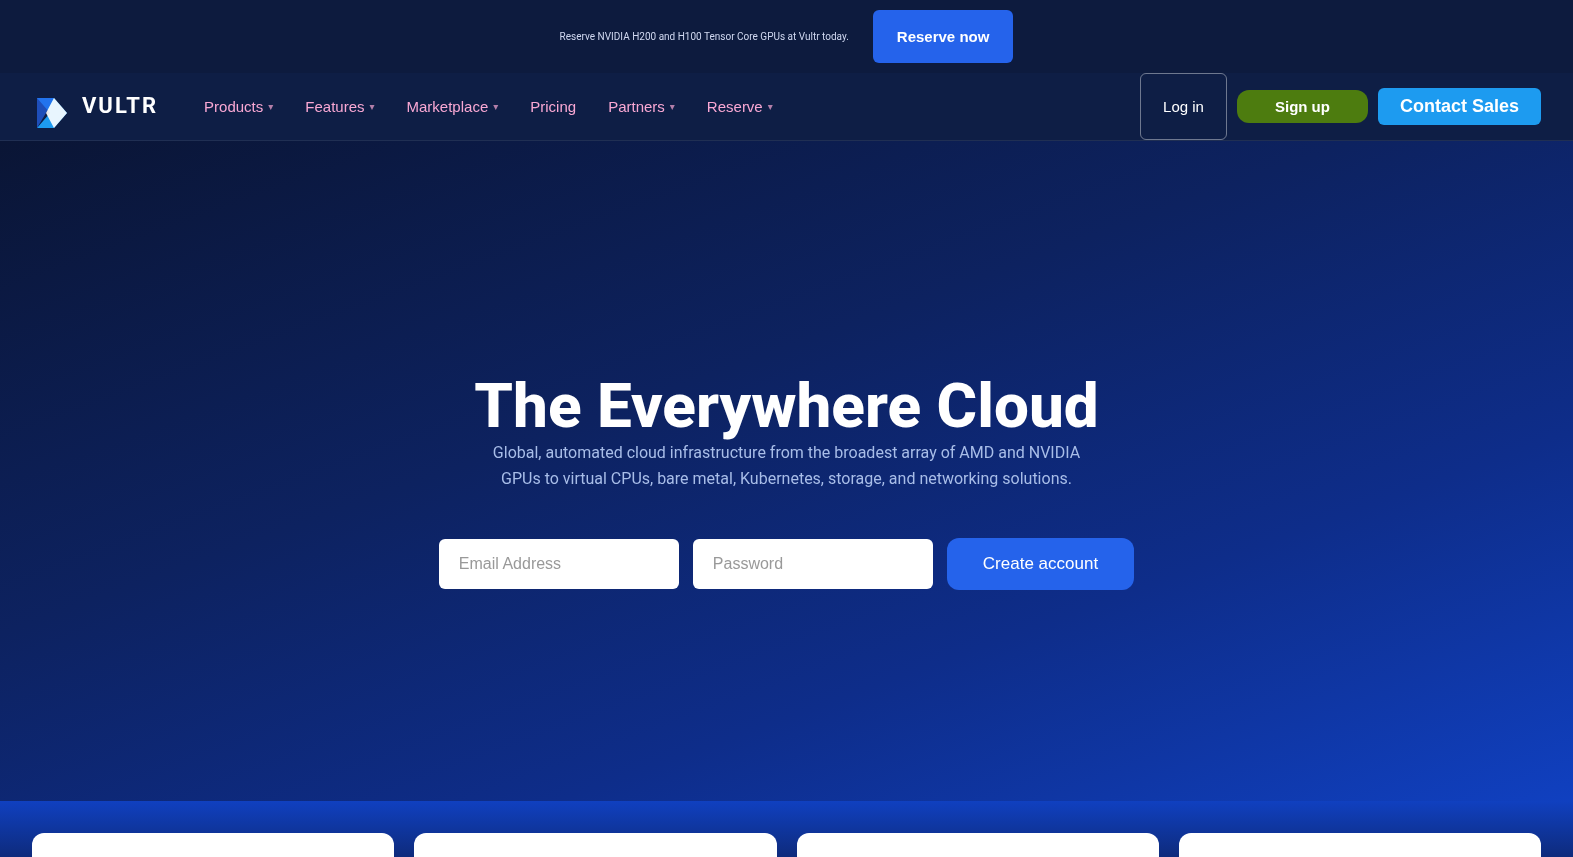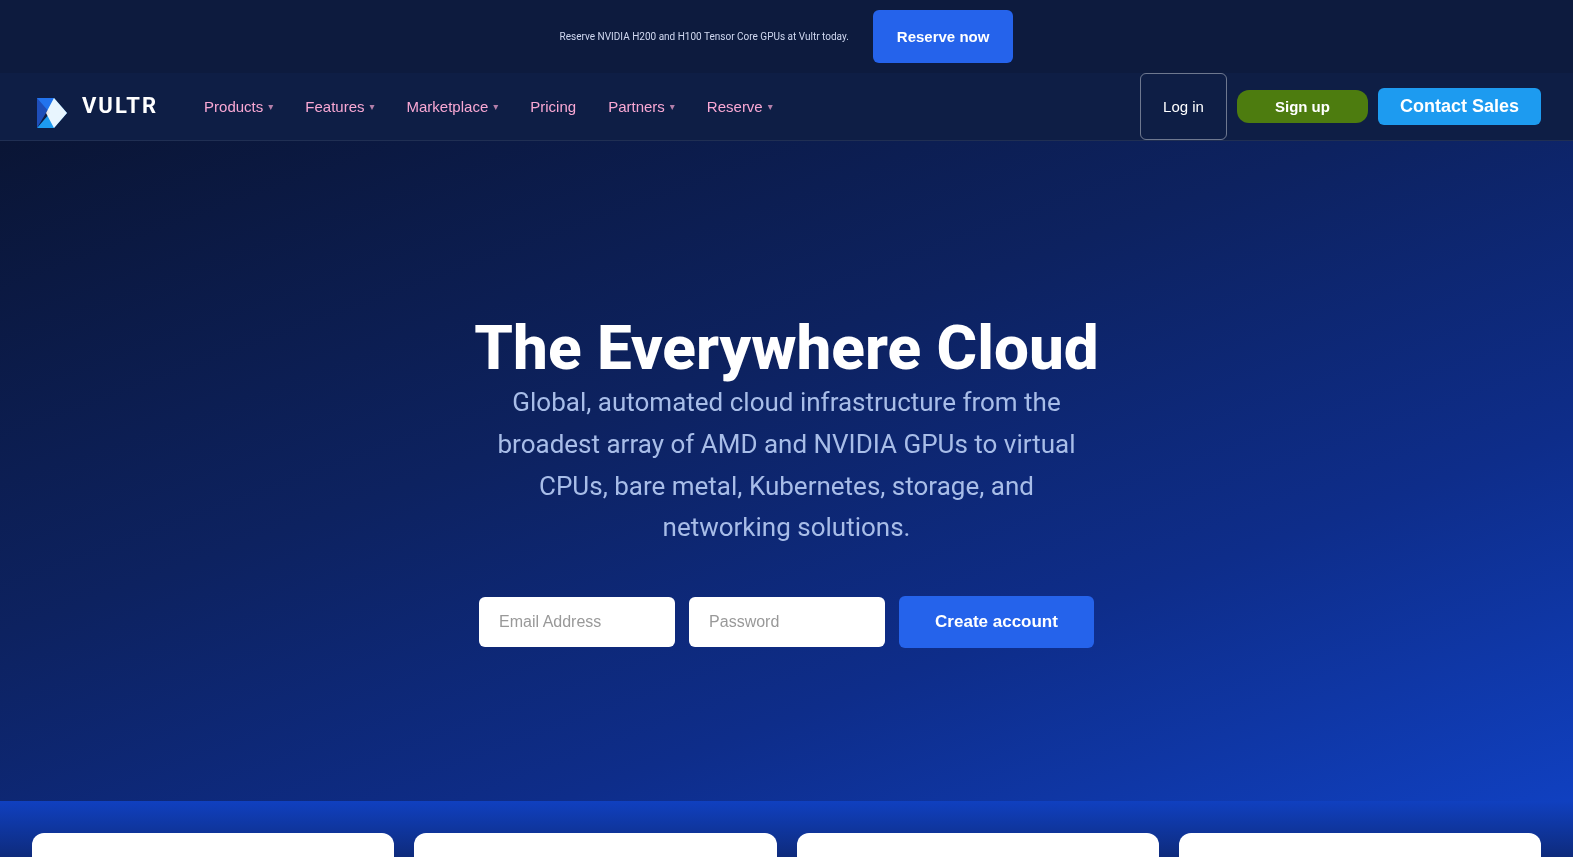--- a/index.html
+++ b/index.html
@@ -133,51 +133,51 @@
     }
     .hero-title {
       color: #fff;
       font-size: 62px;
       font-weight: 800;
       line-height: 1.1;
       max-width: 800px;
     }
     .hero-subtitle {
       color: #a8bde8;
-      font-size: 26px;
+      font-size: 16px;
       line-height: 1.6;
       max-width: 620px;
       margin-bottom: 47px;
     }
     .hero-form {
       display: flex;
       gap: 14px;
       align-items: center;
       flex-wrap: wrap;
       justify-content: center;
     }
     .hero-input {
       background: #fff;
       border: none;
       border-radius: 6px;
       padding: 16px 20px;
       font-size: 16px;
-      width: 196px;
+      width: 240px;
       color: #333;
       outline: none;
     }
     .hero-input::placeholder { color: #999; }
     .btn-create {
       background: #2563eb;
       color: #fff;
       border: none;
-      border-radius: 6px;
+      border-radius: 12px;
       padding: 16px 36px;
       font-size: 17px;
-      font-weight: 700;
+      font-weight: 400;
       cursor: pointer;
       white-space: nowrap;
     }
 
     
     .cards-row {
       background: linear-gradient(180deg, #1040c0 0%, #0d2260 60%, #0a1535 100%);
       display: flex;
       gap: 20px;
       padding: 32px 32px 0;

